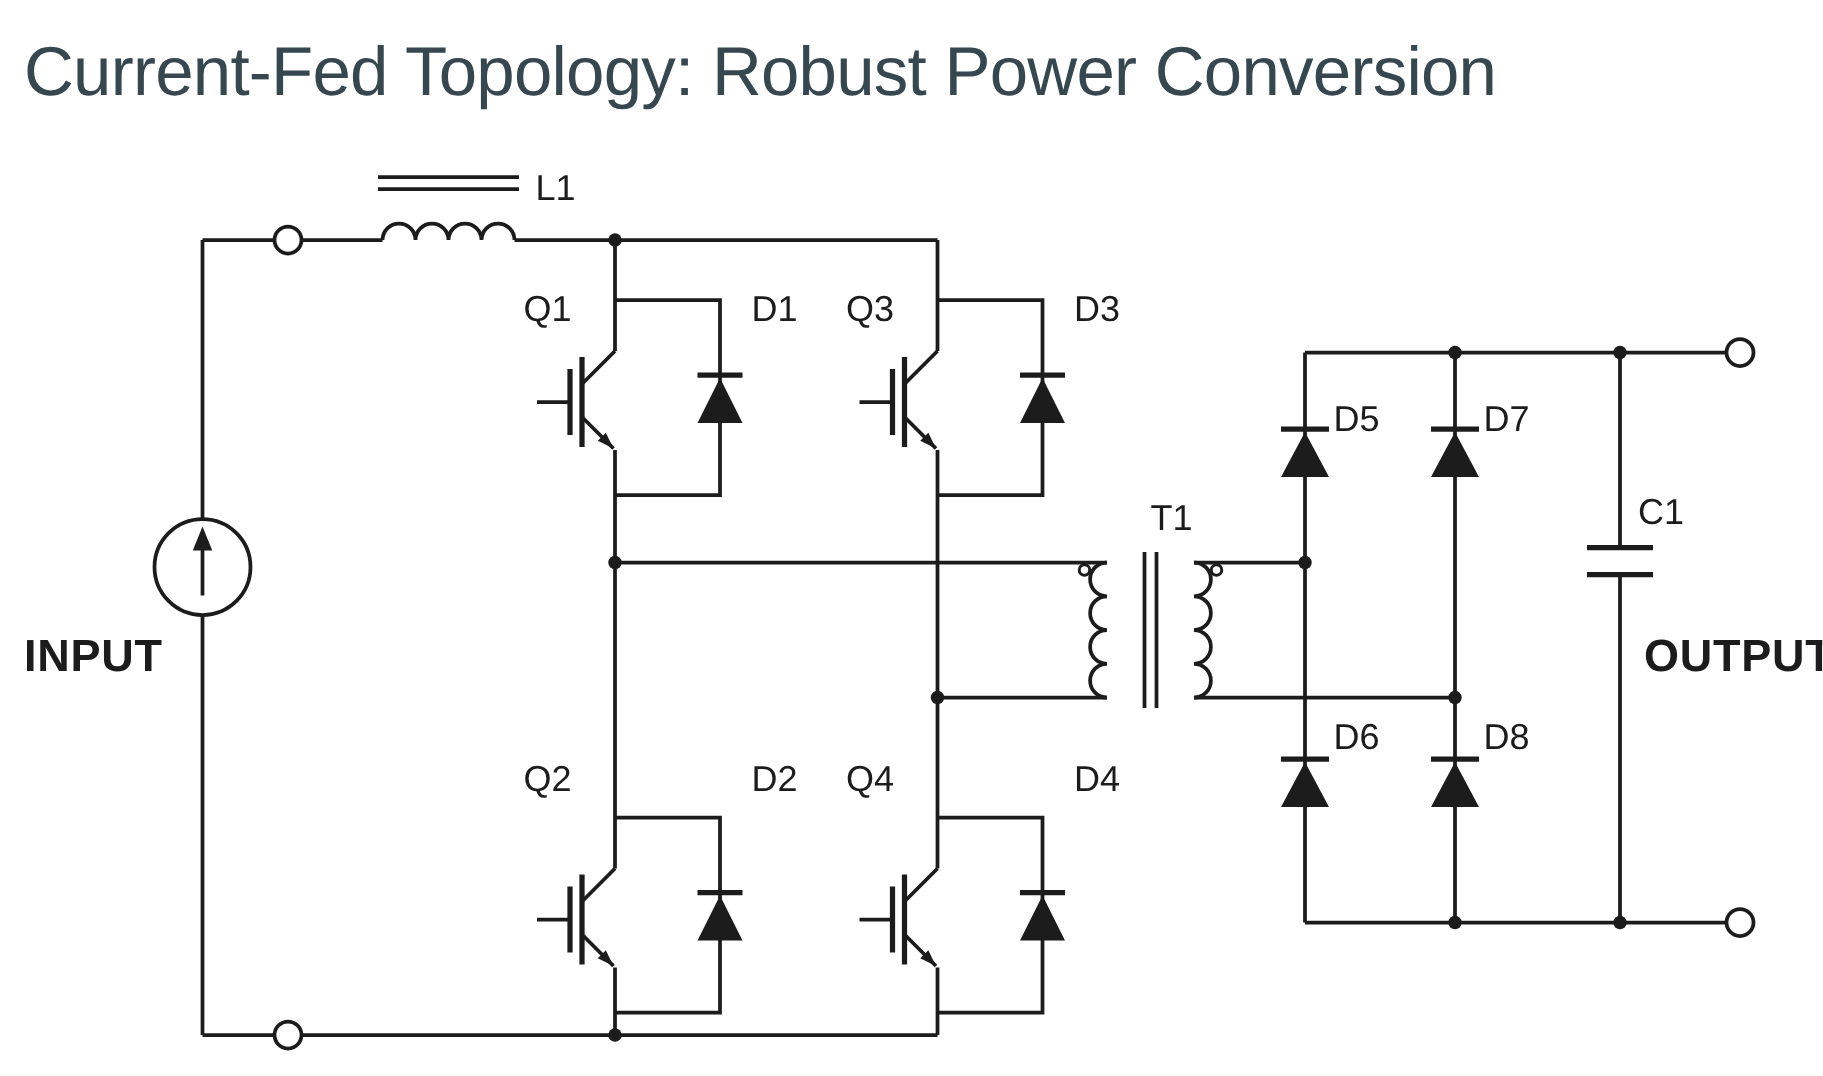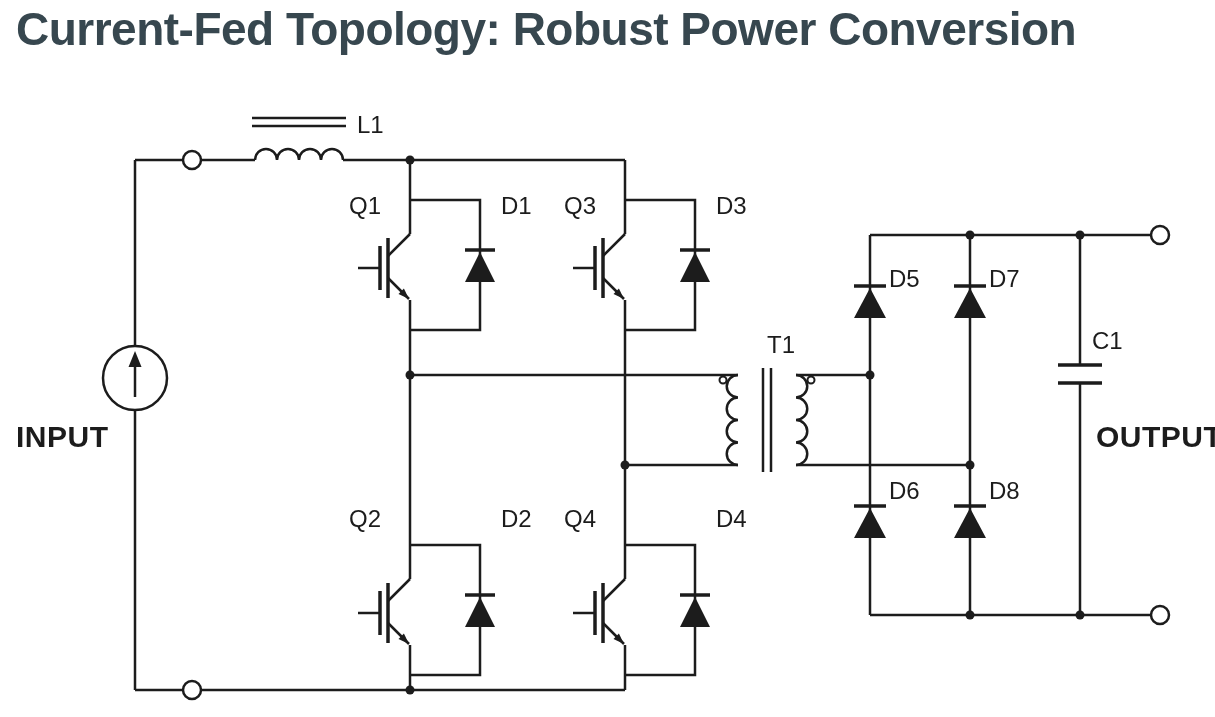--- a/index.html
+++ b/index.html
@@ -1,17 +1,17 @@
 <!DOCTYPE html>
 <html><head>
 <meta charset="utf-8">
 <style>
   html,body{margin:0;padding:0;background:#ffffff;width:1215px;height:717px;overflow:hidden}
   .stage{position:relative;width:1215px;height:717px;background:#ffffff;font-family:"Liberation Sans",sans-serif}
-  h1.title{position:absolute;top:2px;left:16px;margin:0;font-size:46px;font-weight:700;letter-spacing:-0.5px;color:#37474f;white-space:nowrap}
+  h1.title{position:absolute;top:20px;left:16px;margin:0;font-size:46px;font-weight:400;letter-spacing:-0.5px;color:#37474f;white-space:nowrap}
   svg{position:absolute;top:0;left:0}
   .wire{stroke:#1c1c1c;stroke-width:2.5;fill:none;stroke-linecap:butt}
   .thick{stroke:#1c1c1c;stroke-width:3.5;fill:none}
   .fillb{fill:#1c1c1c;stroke:none}
   .term{fill:#ffffff;stroke:#1c1c1c;stroke-width:2.5}
   .dot{fill:#1c1c1c;stroke:none}
   .pdot{fill:#ffffff;stroke:#1c1c1c;stroke-width:2}
   text{font-family:"Liberation Sans",sans-serif;fill:#1c1c1c}
   .lbl{font-size:24px;font-weight:500}
   .io{font-size:30px;font-weight:700;letter-spacing:0.5px}

